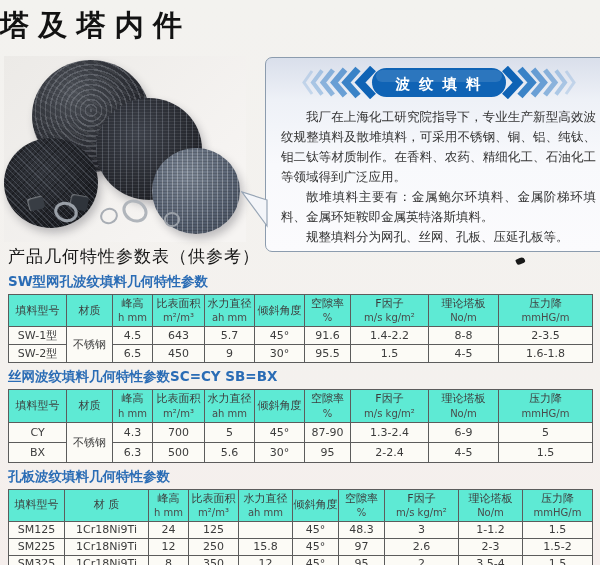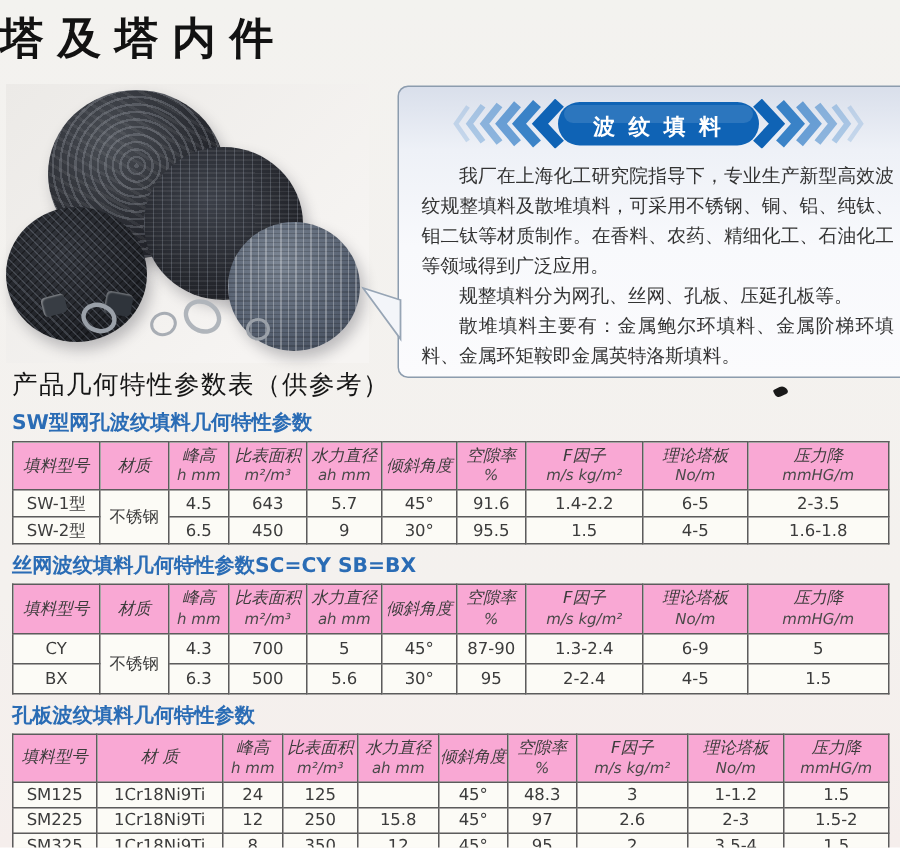--- a/index.html
+++ b/index.html
@@ -62,21 +62,21 @@
   .bubble-text p{margin:0;font-size:12.5px;line-height:1.6;color:#333;text-indent:2em;text-align:justify;}
   
   .speck{position:absolute;left:516px;top:258px;width:9px;height:6px;background:#191919;
     border-radius:1px 4px 2px 3px;transform:rotate(-25deg);}
   
   .content{position:absolute;left:8px;top:245px;width:584px;}
   .section-heading{margin:0 0 3px 0;font-size:17px;font-weight:normal;color:#161616;letter-spacing:1px;}
   .table-title{margin:5px 0 3px 0;font-size:13.5px;font-weight:bold;color:#2a6cb5;}
   table{border-collapse:collapse;table-layout:fixed;width:584px;}
   th,td{border:1px solid #5c5c5c;text-align:center;color:#3c3c3c;overflow:hidden;white-space:nowrap;}
-  th{background:#f9a8d4;font-weight:normal;font-size:11px;line-height:1.3;padding:2px 0;vertical-align:middle;font-style:italic;}
+  th{background:#5eead4;font-weight:normal;font-size:11px;line-height:1.3;padding:2px 0;vertical-align:middle;}
   th .h2{font-size:10px;color:#4a4a4a;}
   td{background:#fcfbf6;font-size:11px;padding:1px 0;height:14px;}
   table.rows-tall td{height:17px;}
 </style>
 </head>
 <body>
 
 <div class="page">
 
   <h1 class="page-title">塔及塔内件</h1>
@@ -115,22 +115,22 @@
         <polyline points="242,3 254,16.5 242,30" fill="none" stroke="#146bbd" stroke-width="7" opacity="0.82"></polyline>
         <polyline points="227,2.5 240,16.5 227,30.5" fill="none" stroke="#0f63b5" stroke-width="8" opacity="1"></polyline>
 
         <rect x="94" y="2" width="134" height="29" rx="14.5" fill="#0f63b5"></rect>
         <rect x="98" y="4" width="126" height="12" rx="6" fill="#ffffff" opacity="0.12"></rect>
         <text x="161" y="23" text-anchor="middle" font-size="14.5" font-weight="bold" fill="#ffffff" letter-spacing="2">波 纹 填 料</text>
       </svg>
     </div>
     <div class="bubble-text">
       <p>我厂在上海化工研究院指导下，专业生产新型高效波纹规整填料及散堆填料，可采用不锈钢、铜、铝、纯钛、钼二钛等材质制作。在香料、农药、精细化工、石油化工等领域得到广泛应用。</p>
+      <p>散堆填料主要有：金属鲍尔环填料、金属阶梯环填料、金属环矩鞍即金属英特洛斯填料。</p>
       <p>规整填料分为网孔、丝网、孔板、压延孔板等。</p>
-      <p>散堆填料主要有：金属鲍尔环填料、金属阶梯环填料、金属环矩鞍即金属英特洛斯填料。</p>
     </div>
   </div>
 
   <div class="speck"></div>
 
   <div class="content">
     <h2 class="section-heading">产品几何特性参数表（供参考）</h2>
 
     <h3 class="table-title">SW型网孔波纹填料几何特性参数</h3>
     <table>
@@ -190,21 +190,21 @@
         <tbody>
           <tr>
             <td>SW-1型</td>
             <td rowspan="2">不锈钢</td>
             <td>4.5</td>
             <td>643</td>
             <td>5.7</td>
             <td>45°</td>
             <td>91.6</td>
             <td>1.4-2.2</td>
-            <td>6-5</td>
+            <td>8-8</td>
             <td>2-3.5</td>
           </tr>
           <tr>
             <td>SW-2型</td>
             <td>6.5</td>
             <td>450</td>
             <td>9</td>
             <td>30°</td>
             <td>95.5</td>
             <td>1.5</td>

